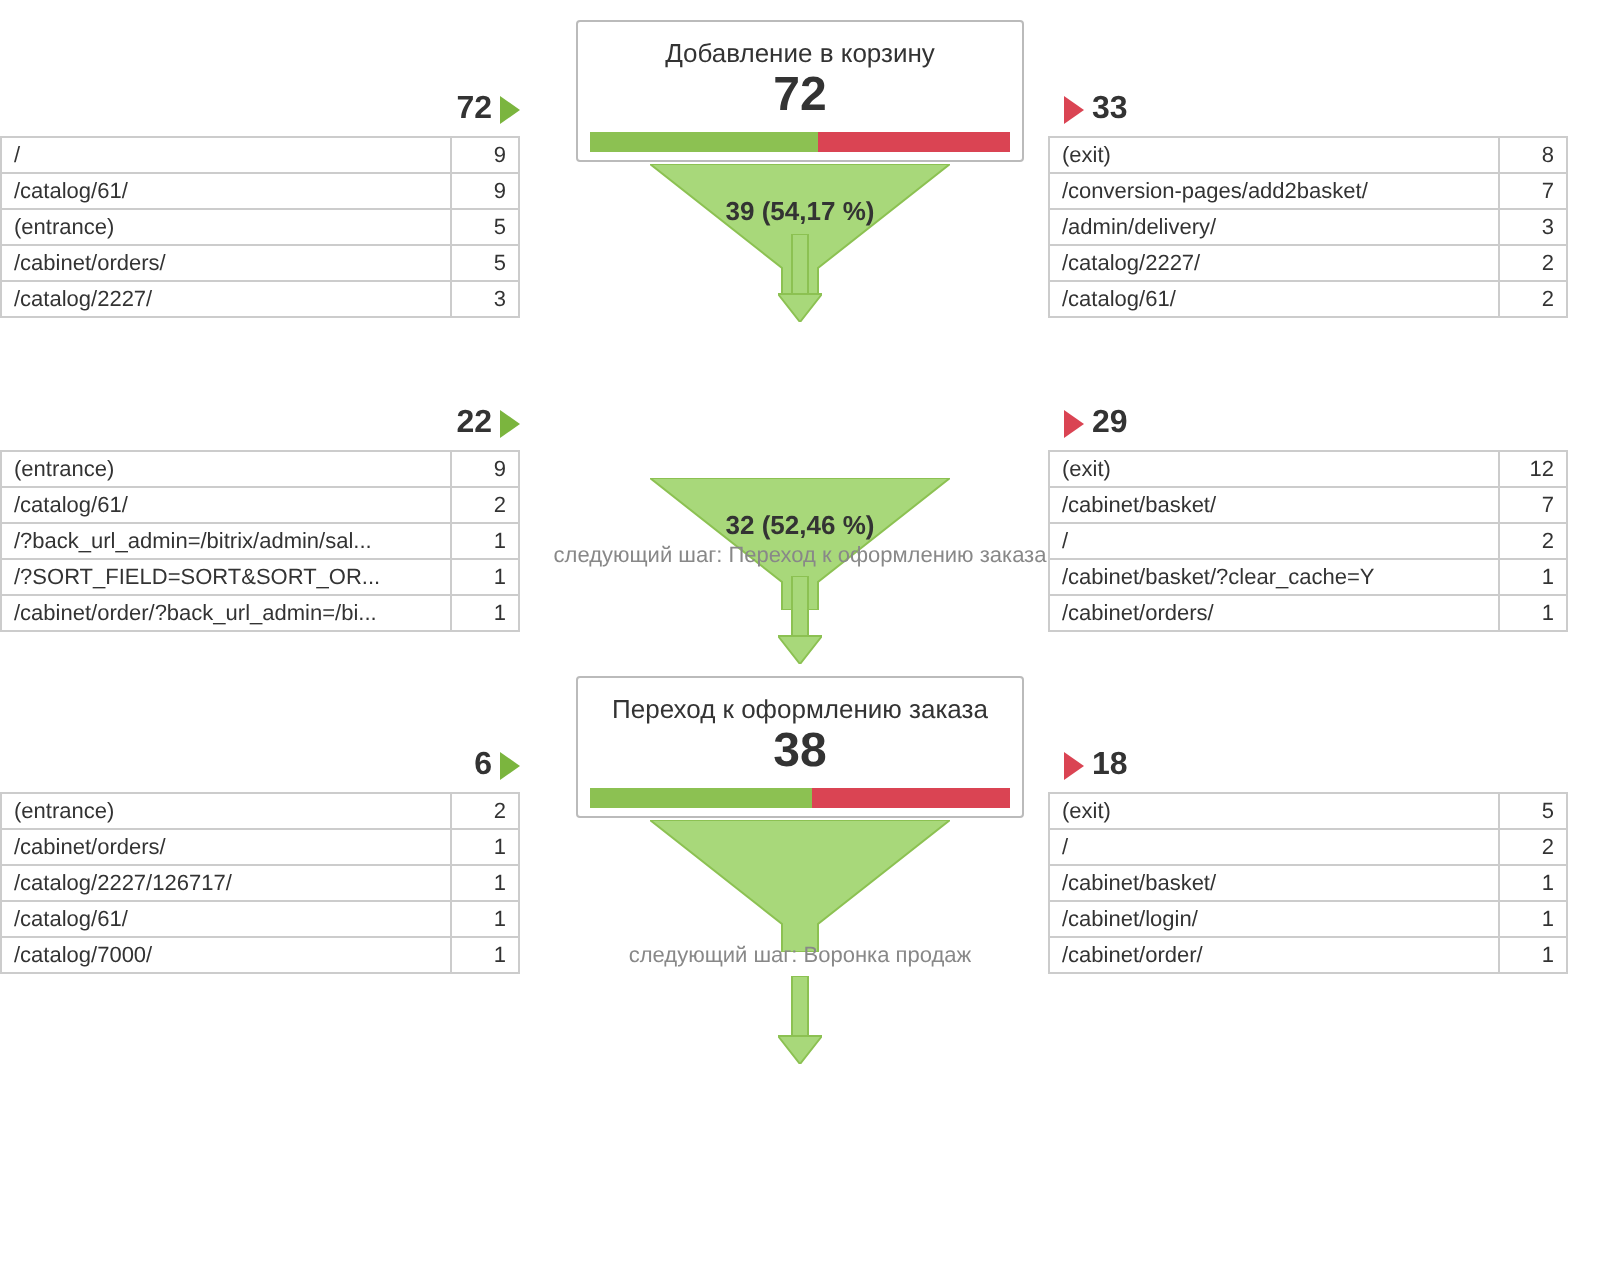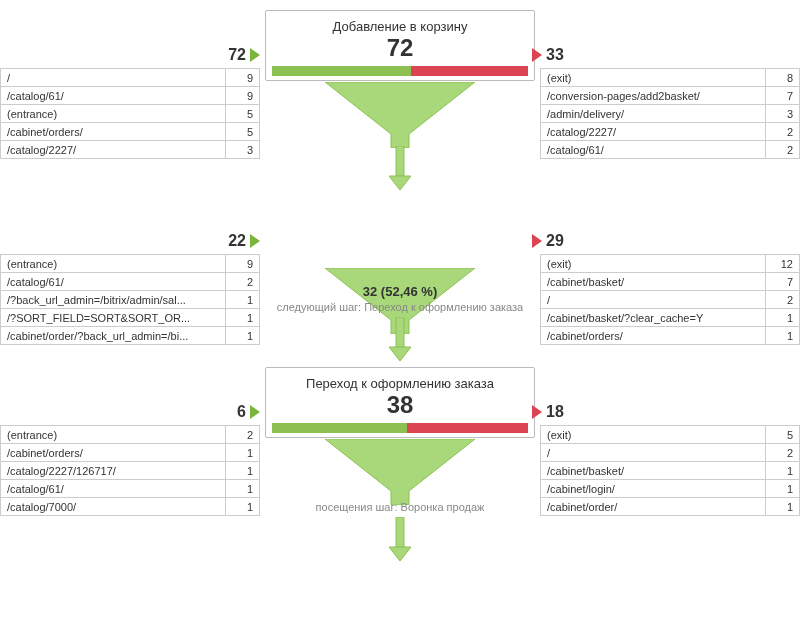--- a/index.html
+++ b/index.html
@@ -2,25 +2,25 @@
 <html><head>
 <meta charset="utf-8">
 <style>
   * { box-sizing: border-box; margin: 0; padding: 0; }
   body { font-family: Arial, Helvetica, sans-serif; font-size: 12px; color: #333; background: #fff; }
   .container { width: 800px; margin: 0 auto; padding: 10px 0; }
   .step { position: relative; margin-bottom: 6px; }
   .step-row { display: flex; align-items: center; justify-content: center; position: relative; height: 70px; }
   .side-tables { position: absolute; top: 58px; width: 260px; }
   .left-table { left: 0; }
-  .right-table { right: 0; }
+  .right-table { right: 16px; }
   table.paths { width: 100%; border-collapse: collapse; font-size: 11px; }
   table.paths td { border: 1px solid #ccc; padding: 2px 6px; height: 18px; white-space: nowrap; overflow: hidden; text-overflow: ellipsis; max-width: 200px; }
   table.paths td.num { text-align: right; width: 34px; }
-  .step-card { width: 270px; border: 1px solid #bbb; border-radius: 2px; text-align: center; padding: 8px 6px 4px; background: #fff; }
+  .step-card { width: 224px; border: 1px solid #bbb; border-radius: 2px; text-align: center; padding: 8px 6px 4px; background: #fff; }
   .step-title { font-size: 13px; margin-bottom: 2px; }
   .step-count { font-size: 24px; font-weight: bold; line-height: 1; margin-bottom: 6px; }
   .bar-holder { display: flex; height: 10px; width: 100%; }
   .bar-green { background: #8cc152; }
   .bar-red { background: #da4453; }
   .count-in, .count-out { font-size: 16px; font-weight: bold; display: flex; align-items: center; gap: 4px; position: absolute; top: 36px; }
   .count-in { right: 540px; }
   .count-out { left: 532px; }
   .tri-green { width: 0; height: 0; border-top: 7px solid transparent; border-bottom: 7px solid transparent; border-left: 10px solid #7bb53e; }
   .tri-red { width: 0; height: 0; border-top: 7px solid transparent; border-bottom: 7px solid transparent; border-left: 10px solid #da4453; }
@@ -102,20 +102,21 @@
               <td>/catalog/61/</td>
               <td class="num">2</td>
             </tr>
           </tbody>
         </table>
       </div>
       <div class="funnel-block">
         <svg class="funnel-svg" width="150" height="66" viewBox="0 0 150 66">
           <path d="M0,0 L150,0 L84,52 L84,66 L66,66 L66,52 Z" fill="#a8d87a" stroke="#8cc152" stroke-width="1"></path>
         </svg>
+        <div class="next-label">39 (54,17 %)</div>
         <svg class="arrow-down" width="22" height="44" viewBox="0 0 22 44">
           <rect x="7" y="0" width="8" height="30" fill="#a8d87a" stroke="#8cc152"></rect>
           <path d="M0,30 L22,30 L11,44 Z" fill="#a8d87a" stroke="#8cc152"></path>
         </svg>
       </div>
     </div>
     <div class="step">
       <div class="step-row">
         <div class="count-in">
           <span>22</span>
@@ -258,20 +259,20 @@
               <td>/cabinet/order/</td>
               <td class="num">1</td>
             </tr>
           </tbody>
         </table>
       </div>
       <div class="funnel-block">
         <svg class="funnel-svg" width="150" height="66" viewBox="0 0 150 66">
           <path d="M0,0 L150,0 L84,52 L84,66 L66,66 L66,52 Z" fill="#a8d87a" stroke="#8cc152" stroke-width="1"></path>
         </svg>
-        <div class="next-sub">посещения шаг: Воронка продаж</div>
+        <div class="next-sub">следующий шаг: Воронка продаж</div>
         <svg class="arrow-down" width="22" height="44" viewBox="0 0 22 44">
           <rect x="7" y="0" width="8" height="30" fill="#a8d87a" stroke="#8cc152"></rect>
           <path d="M0,30 L22,30 L11,44 Z" fill="#a8d87a" stroke="#8cc152"></path>
         </svg>
       </div>
     </div>
   </div>
 
 </body></html>

